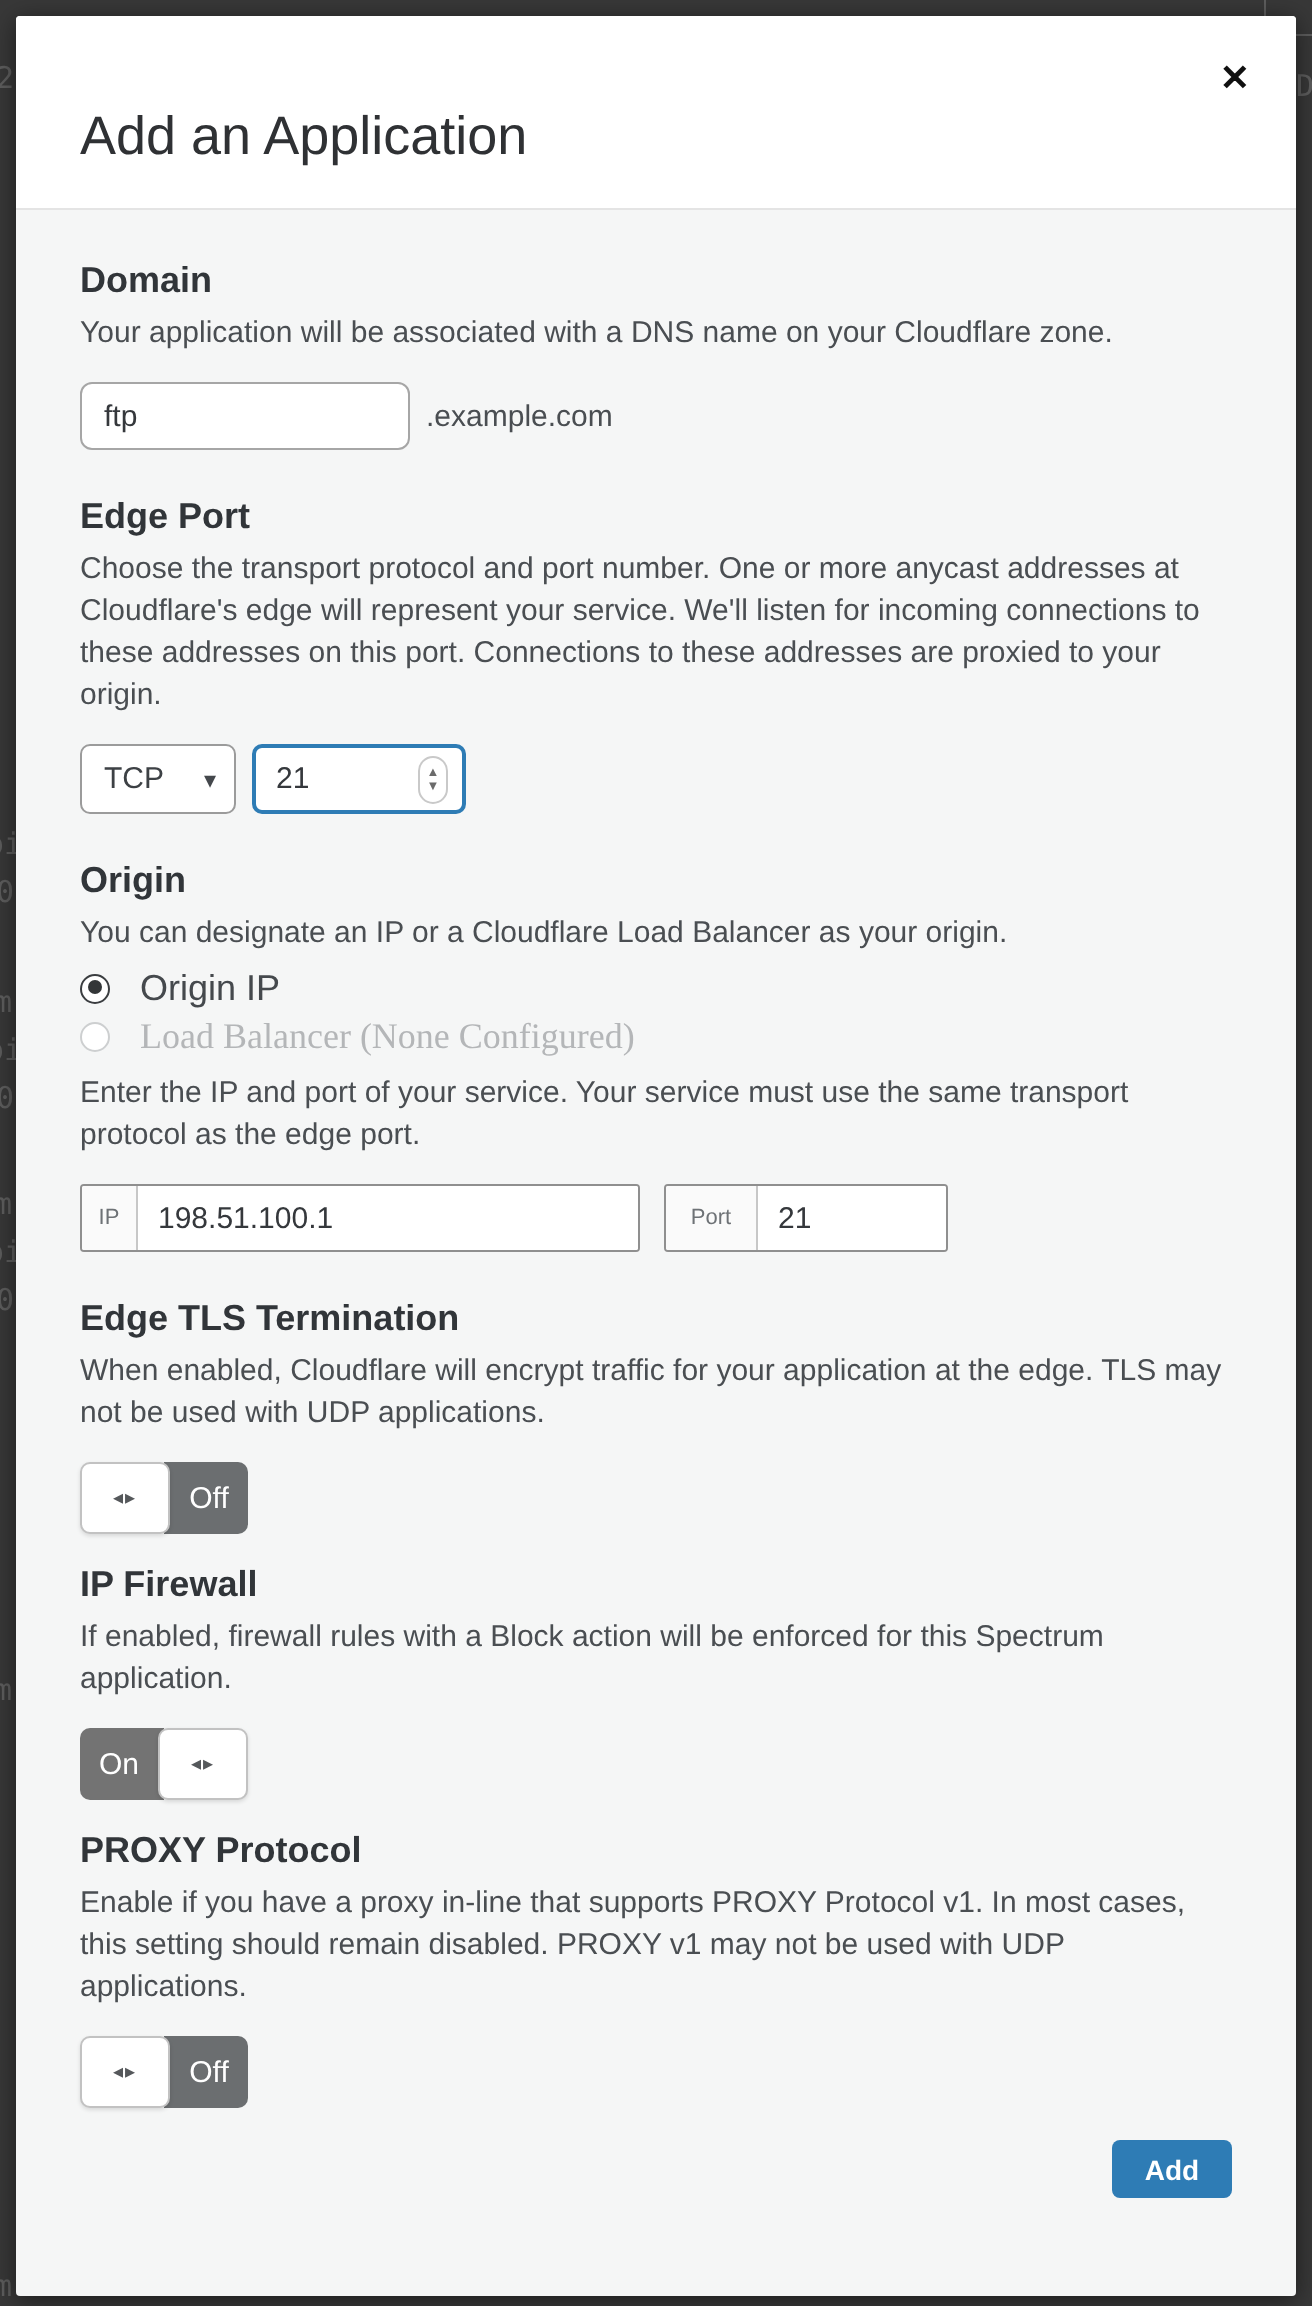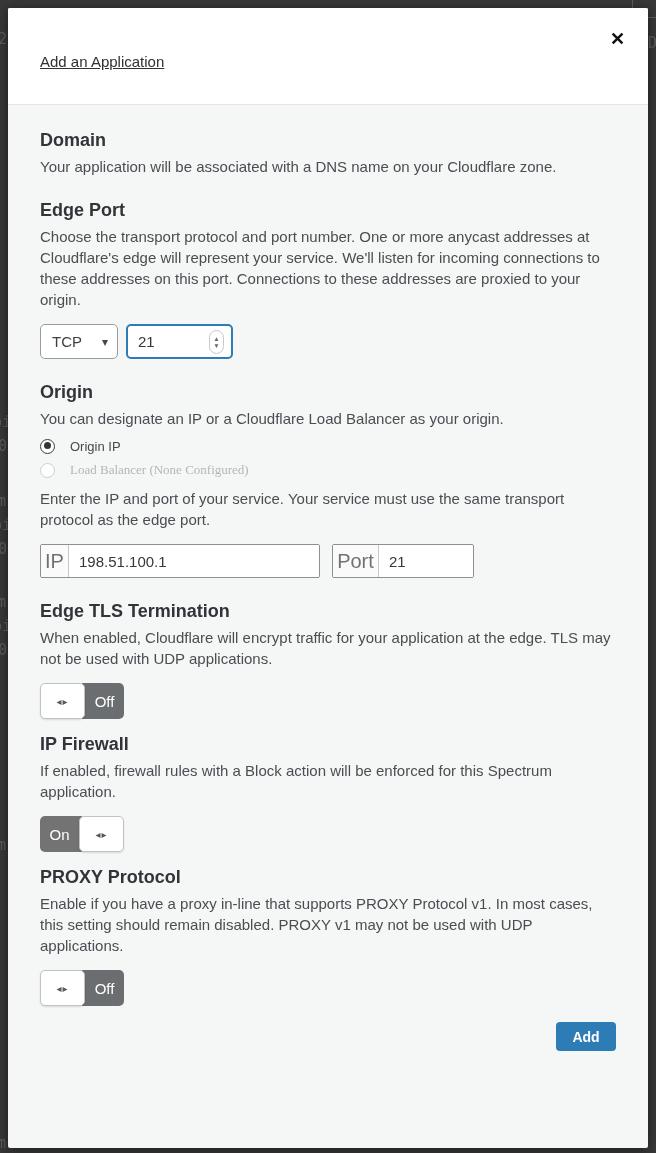--- a/index.html
+++ b/index.html
@@ -38,24 +38,23 @@
   }
   .modal-header {
     position: relative;
     height: 97px;
     background: #ffffff;
     border-bottom: 1px solid #e4e4e4;
   }
   .modal-title {
     position: absolute;
     left: 32px; top: 45px;
-    font-size: 15px;
+    font-size: 27px;
     color: #2f3134;
     font-weight: 400;
-    text-decoration: underline;
   }
   .modal-close {
     position: absolute;
     right: 23px; top: 20px;
     font-size: 18px;
     font-weight: 700;
     color: #101010;
     cursor: pointer;
     line-height: 22px;
   }
@@ -138,42 +137,42 @@
   }
   .radio.selected::after {
     content: "";
     position: absolute;
     left: 2.5px; top: 2.5px;
     width: 7px; height: 7px;
     border-radius: 50%;
     background: #333638;
   }
   .radio.disabled { border-color: #cdcfd0; }
-  .radio-label { margin-left: 15px; font-size: 13px; color: #45494d; }
+  .radio-label { margin-left: 15px; font-size: 18px; color: #45494d; }
   .radio-label.disabled { color: #b4b6b8; font-family: Liberation Serif, serif; }
   .radio-group { margin-bottom: 6px; }
   .ip-desc { margin-top: 6px; }
 
   
   .ipport-row { display: flex; align-items: center; }
   .prefix-group {
     display: flex; align-items: stretch;
     height: 34px;
     border: 1px solid #8f8f8f;
     border-radius: 2px;
     background: #fff;
     overflow: hidden;
   }
   .prefix-group.ip-group { width: 280px; }
   .prefix-group.origin-port-group { width: 142px; margin-left: 12px; }
   .prefix {
     background: #fafafa;
     border-right: 1px solid #c7c7c7;
     color: #6e7276;
-    font-size: 20px;
+    font-size: 11px;
     display: flex; align-items: center; justify-content: center;
     flex: 0 0 auto;
   }
   .ip-group .prefix { width: 28px; }
   .origin-port-group .prefix { width: 46px; }
   .prefix-group input {
     border: none; outline: none;
     flex: 1; min-width: 0;
     font: 15px "Liberation Sans", sans-serif;
     color: #35383c;
@@ -246,20 +245,24 @@
   <div class="modal-header">
     <div class="modal-title">Add an Application</div>
     <div class="modal-close">✕</div>
   </div>
 
   <div class="modal-body">
 
     <div class="section">
       <div class="field-heading">Domain</div>
       <p class="desc">Your application will be associated with a DNS name on your Cloudflare zone.</p>
+      <div class="domain-row">
+        <input class="text-input" type="text" value="ftp" style="">
+        <span class="domain-suffix">.example.com</span>
+      </div>
     </div>
 
     <div class="section">
       <div class="field-heading">Edge Port</div>
       <p class="desc">Choose the transport protocol and port number. One or more anycast addresses at Cloudflare's edge will represent your service. We'll listen for incoming connections to these addresses on this port. Connections to these addresses are proxied to your origin.</p>
       <div class="port-row">
         <div class="select-box">
           <span class="select-value">TCP</span>
           <span class="caret">▾</span>
         </div>

